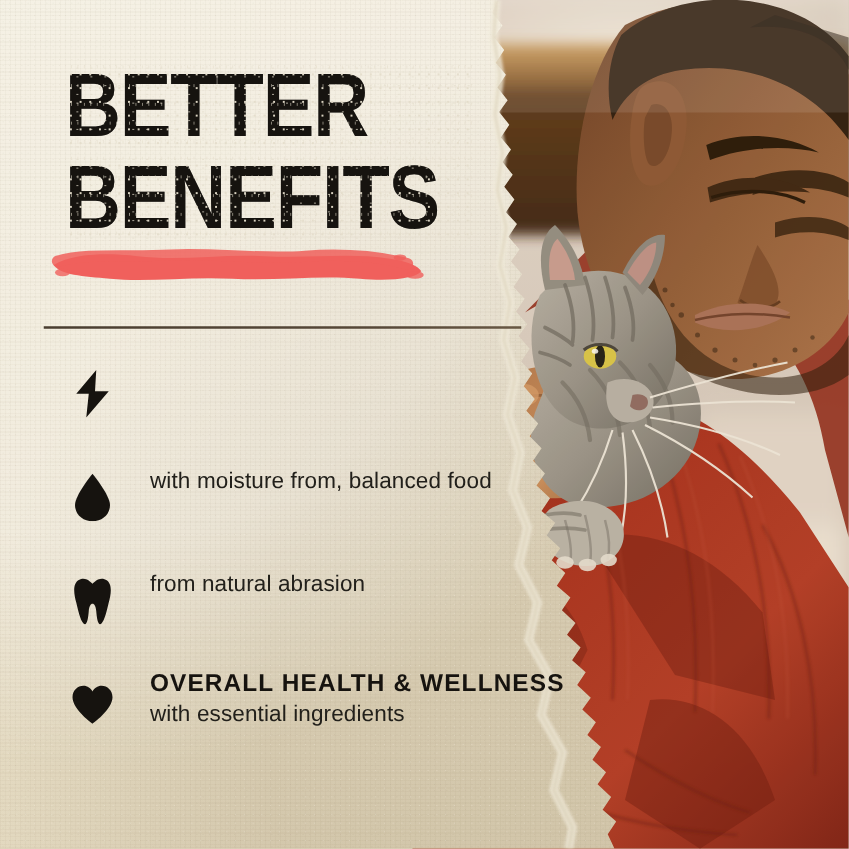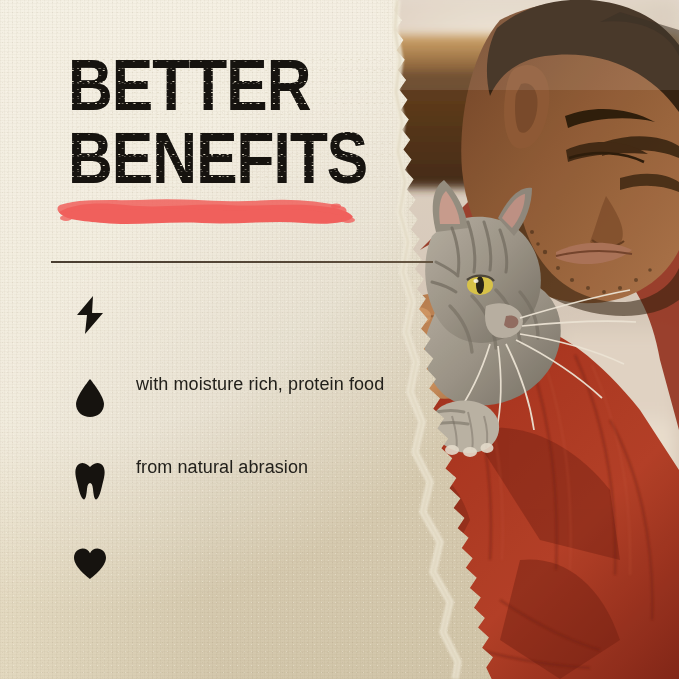--- a/index.html
+++ b/index.html
@@ -34,21 +34,21 @@
     background-size:auto,auto,5px 5px,7px 7px;
     background-position:0 0,0 0,0 0,3px 4px;
     opacity:.9;
   }
   .torn-fuzz {
     position:absolute; inset:0;
     pointer-events:none;
   }
 
   
-  .content { position:absolute; left:16px; top:0; width:430px; height:635px; }
+  .content { position:absolute; left:0; top:0; width:430px; height:635px; }
 
   .title-block { position:absolute; left:52px; top:52px; width:380px; }
   .title-line {
     font-family:"Liberation Sans", sans-serif;
     font-weight:bold;
     font-size:72px;
     line-height:.93;
     letter-spacing:-1px;
     color:#16130f;
     transform:scaleX(.86);
@@ -430,21 +430,21 @@
       </div>
 
       <div class="benefit r2">
         <span class="b-icon">
           <svg width="30" height="38" viewBox="0 0 30 38" xmlns="http://www.w3.org/2000/svg">
             <path d="M15 0 C 15 0, 29 17, 29 25 C 29 32.7, 22.7 38, 15 38
                      C 7.3 38, 1 32.7, 1 25 C 1 17, 15 0, 15 0 Z" fill="#16130f"></path>
           </svg>
         </span>
         <div class="b-text">
-          <div class="b-sub">with moisture rich, protein food</div>
+          <div class="b-sub">with moisture from, balanced food</div>
         </div>
       </div>
 
       <div class="benefit r3">
         <span class="b-icon">
           <svg width="32" height="38" viewBox="0 0 32 38" xmlns="http://www.w3.org/2000/svg">
             <path d="M5 2 C 10 -1, 14 3, 16 5 C 18 3, 22 -1, 27 2
                      C 32 5, 31 13, 29 20 C 27.5 26, 26 34, 23 37
                      C 20.5 39, 19.5 33, 19 27 C 18.7 23, 17.5 21, 16 21
                      C 14.5 21, 13.3 23, 13 27 C 12.5 33, 11.5 39, 9 37
@@ -457,17 +457,21 @@
       </div>
 
       <div class="benefit r4">
         <span class="b-icon">
           <svg width="34" height="32" viewBox="0 0 34 32" xmlns="http://www.w3.org/2000/svg">
             <path d="M17 31 C 17 31, 1 19.5, 1 9.8 C 1 4.3, 5.2 0.6, 9.7 0.6
                      C 13 0.6, 15.7 2.6, 17 5.2 C 18.3 2.6, 21 0.6, 24.3 0.6
                      C 28.8 0.6, 33 4.3, 33 9.8 C 33 19.5, 17 31, 17 31 Z" fill="#16130f"></path>
           </svg>
         </span>
+        <div class="b-text">
+          <div class="b-head">OVERALL HEALTH &amp; WELLNESS</div>
+          <div class="b-sub">with essential ingredients</div>
+        </div>
       </div>
 
     </div>
   </div>
 </div>
 
 </body></html>

